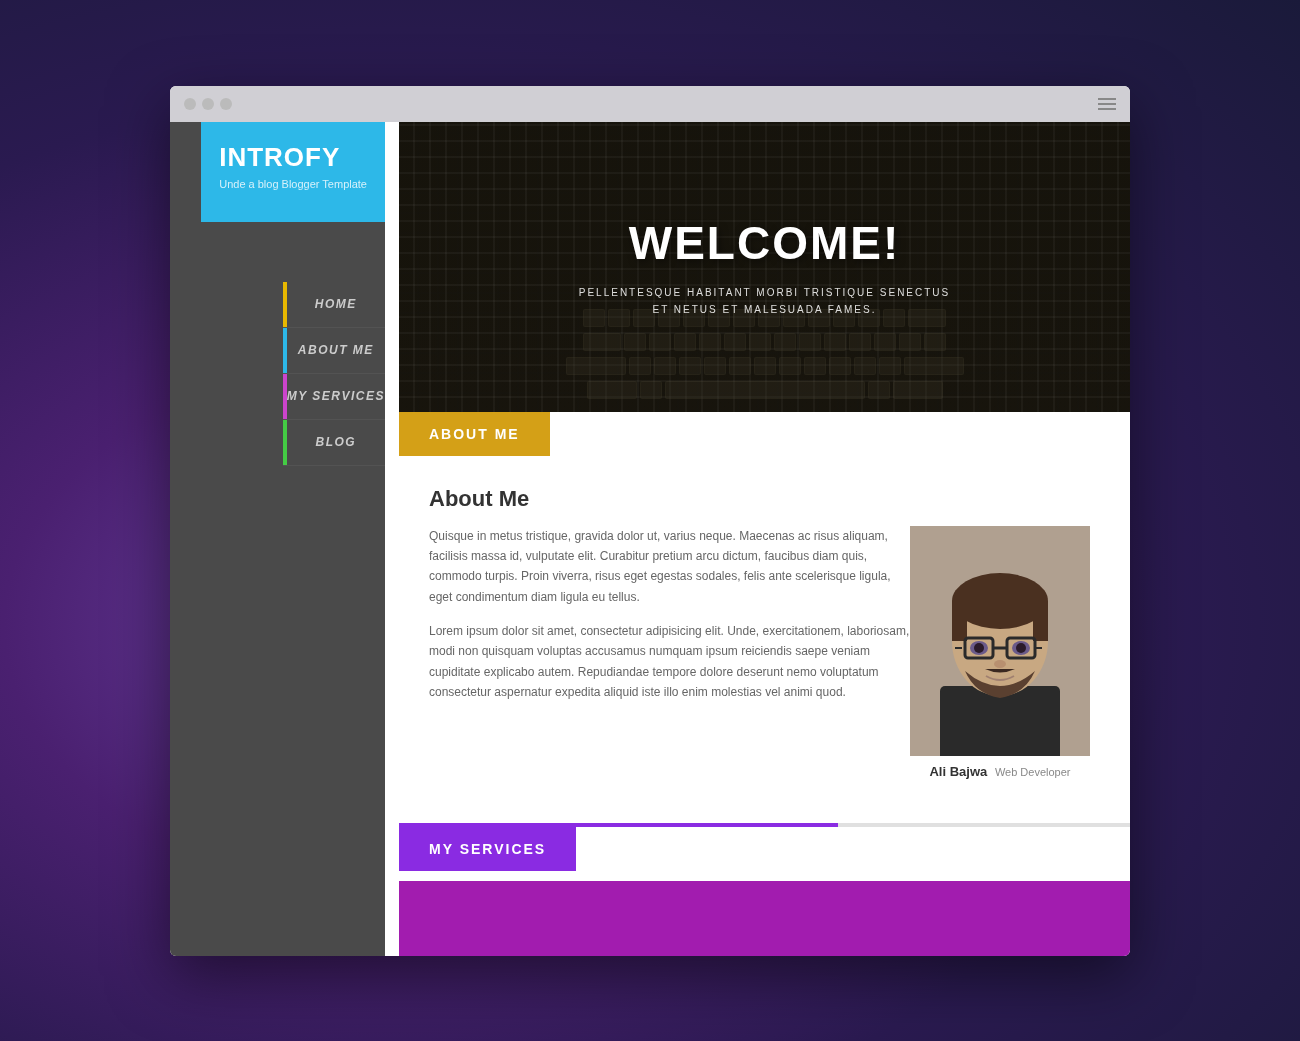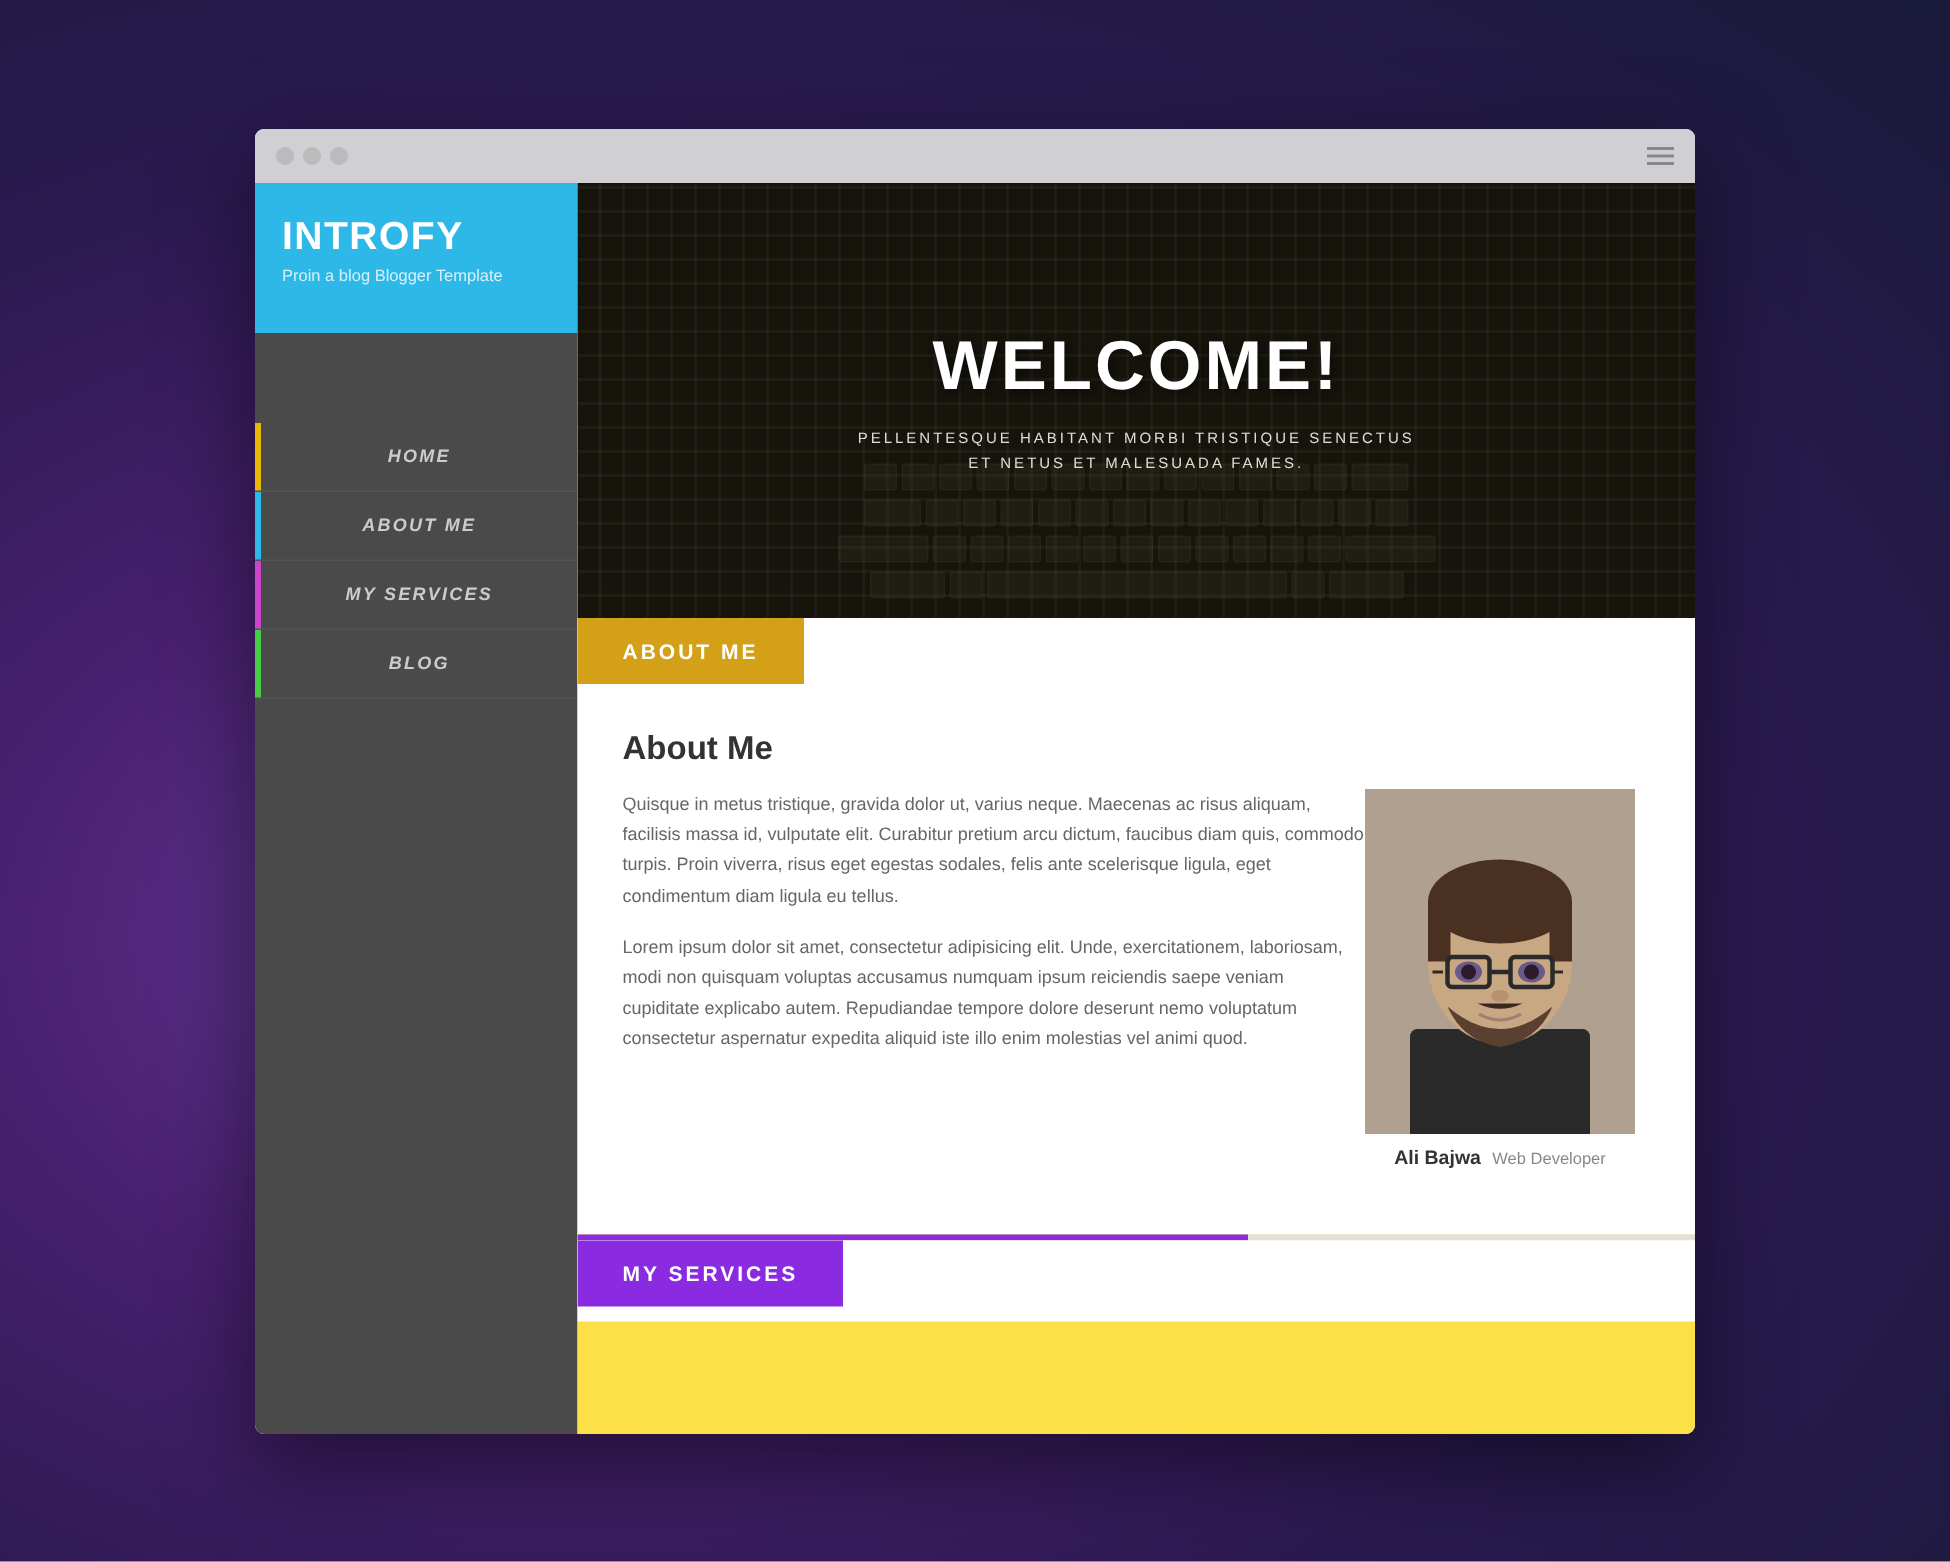--- a/index.html
+++ b/index.html
@@ -64,20 +64,21 @@
       overflow-y: auto;
     }
 
     
     .sidebar {
       width: 215px;
       min-width: 215px;
       background: #4a4a4a;
       display: flex;
       flex-direction: column;
+      align-items: flex-end;
     }
 
     .sidebar-header {
       background: #2db8e8;
       padding: 20px 18px 18px 18px;
       min-height: 100px;
     }
 
     .sidebar-logo {
       font-size: 26px;
@@ -125,22 +126,23 @@
       font-size: 12px;
       font-weight: 600;
       letter-spacing: 1.5px;
       text-transform: uppercase;
       font-style: italic;
     }
 
     
     .main-content {
       flex: 1;
-      background: #fde047;
+      background: #a21caf;
       overflow-y: auto;
+      margin-left: 14px;
     }
 
     
     .hero {
       position: relative;
       height: 290px;
       background: #2a2a2a;
       overflow: hidden;
     }
 
@@ -375,21 +377,21 @@
       <span></span>
       <span></span>
     </div>
   </div>
 
   <div class="browser-content">
 
     <div class="sidebar">
       <div class="sidebar-header">
         <div class="sidebar-logo">INTROFY</div>
-        <div class="sidebar-tagline">Proin a blog Blogger Template</div>
+        <div class="sidebar-tagline">Unde a blog Blogger Template</div>
       </div>
       <div class="sidebar-spacer"></div>
 
       <div class="sidebar-nav">
         <div class="nav-item">
           <div class="nav-item-accent" style="background:#e8b800;"></div>
           <span class="nav-item-label">HOME</span>
         </div>
         <div class="nav-item">
           <div class="nav-item-accent" style="background:#2db8e8;"></div>

